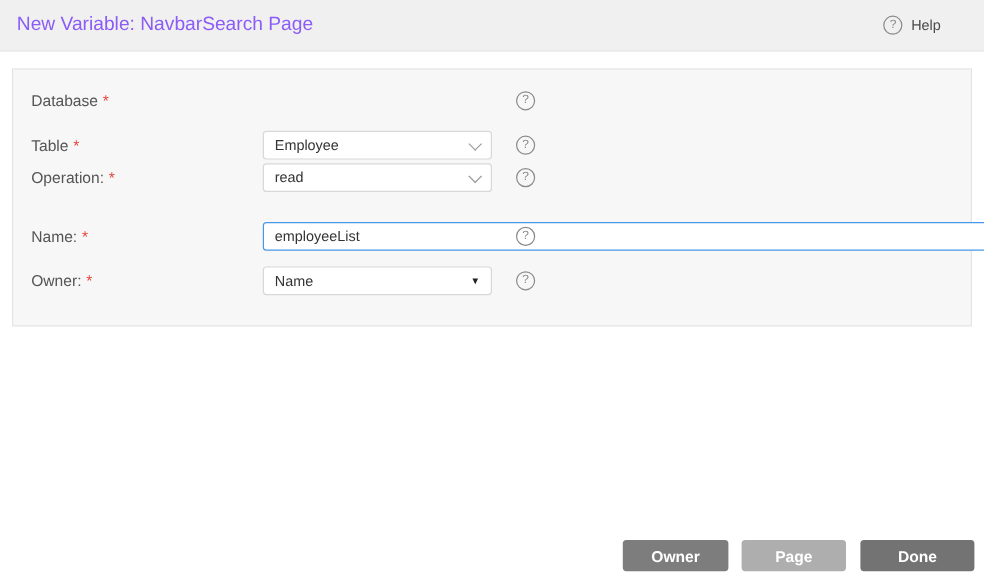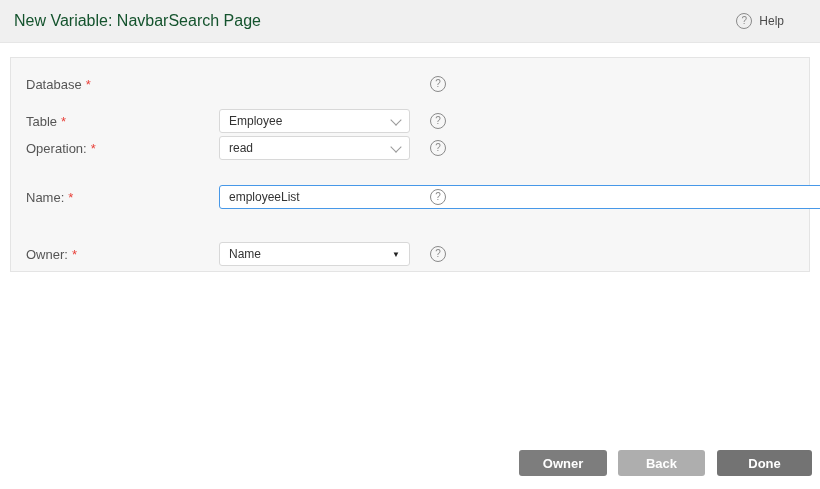--- a/index.html
+++ b/index.html
@@ -10,21 +10,21 @@
   }
 
   
   .header {
     position:absolute; top:0; left:0; width:820px; height:43px;
     background:#f0f0f0; box-sizing:border-box;
     display:flex; align-items:center; justify-content:space-between;
     padding:0 36px 0 14px;
     border-bottom:1px solid #e6e6e6;
   }
-  .title { font-size:16px; color:#14532d; }
+  .title { font-size:16px; color:#8b5cf6; }
   .help {
     display:flex; align-items:center; gap:7px;
     font-size:12px; color:#4a4a4a; cursor:pointer;
   }
 
   .qicon {
     width:16px; height:16px; box-sizing:border-box;
     border:1px solid #8a8a8a; border-radius:50%;
     display:flex; align-items:center; justify-content:center;
     font-size:10px; line-height:1; color:#8a8a8a;
@@ -34,21 +34,21 @@
   
   .panel {
     position:absolute; left:10px; top:57px; width:800px; height:215px;
     background:#f7f7f7; border:1px solid #e4e4e4; box-sizing:border-box;
   }
   .frow { position:absolute; left:15px; width:770px; height:24px; }
   .r0 { top:14px; }
   .r1 { top:51px; }
   .r2 { top:78px; }
   .r3 { top:127px; }
-  .r4 { top:164px;margin-top:20px; }
+  .r4 { top:164px; }
   .flabel {
     position:absolute; left:0; top:50%; transform:translateY(-50%);
     font-size:13px; color:#555555; white-space:nowrap;
   }
   .req { color:#e8413a; margin-left:4px; }
   .fcontrol {
     position:absolute; left:193px; top:0; width:191px; height:24px;
     box-sizing:border-box;
   }
   .dropdown {
@@ -127,14 +127,14 @@
     <div class="fcontrol dropdown">
       <span>Name</span>
       <span class="caret">▼</span>
     </div>
     <span class="fhelp qicon">?</span>
   </div>
 
 </div>
 
 <button class="btn btn-cancel">Owner</button>
-<button class="btn btn-back">Back</button>
+<button class="btn btn-back">Page</button>
 <button class="btn btn-done">Done</button>
 
 </body></html>

